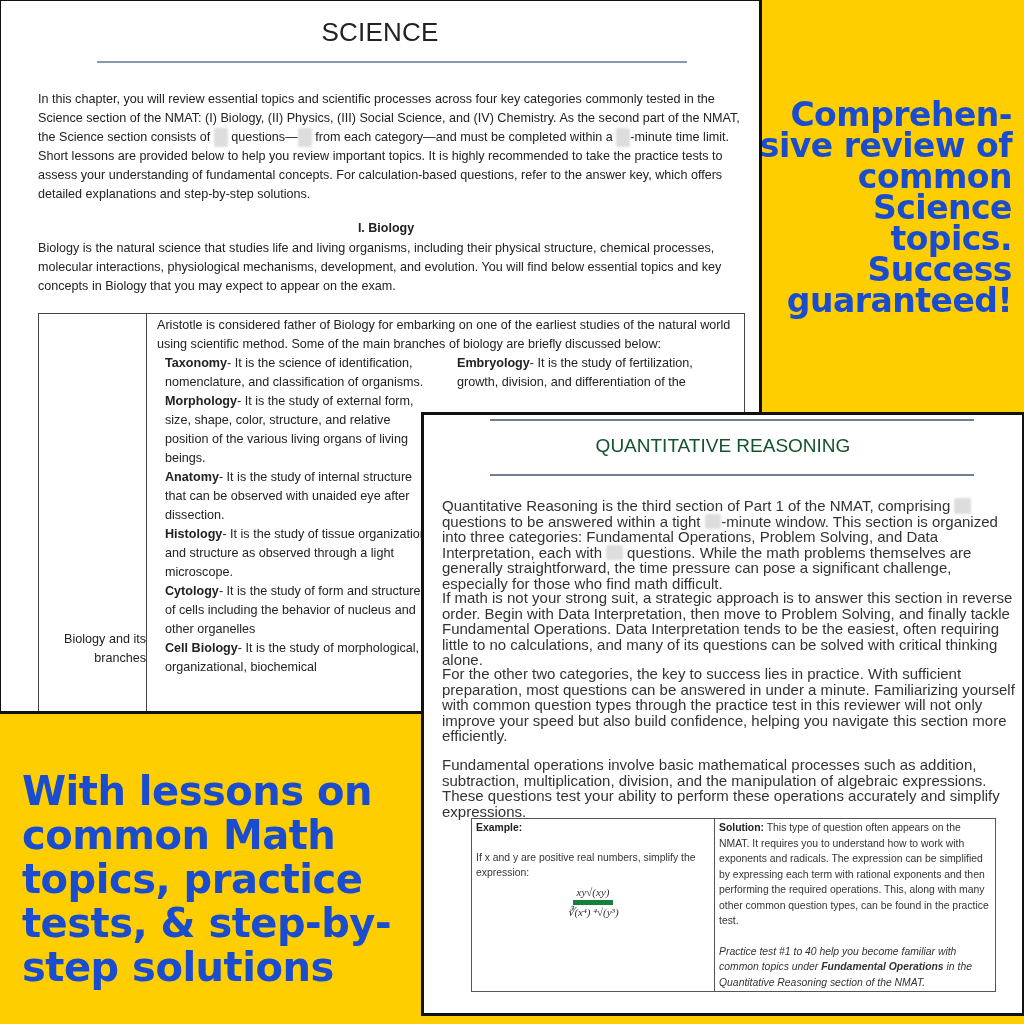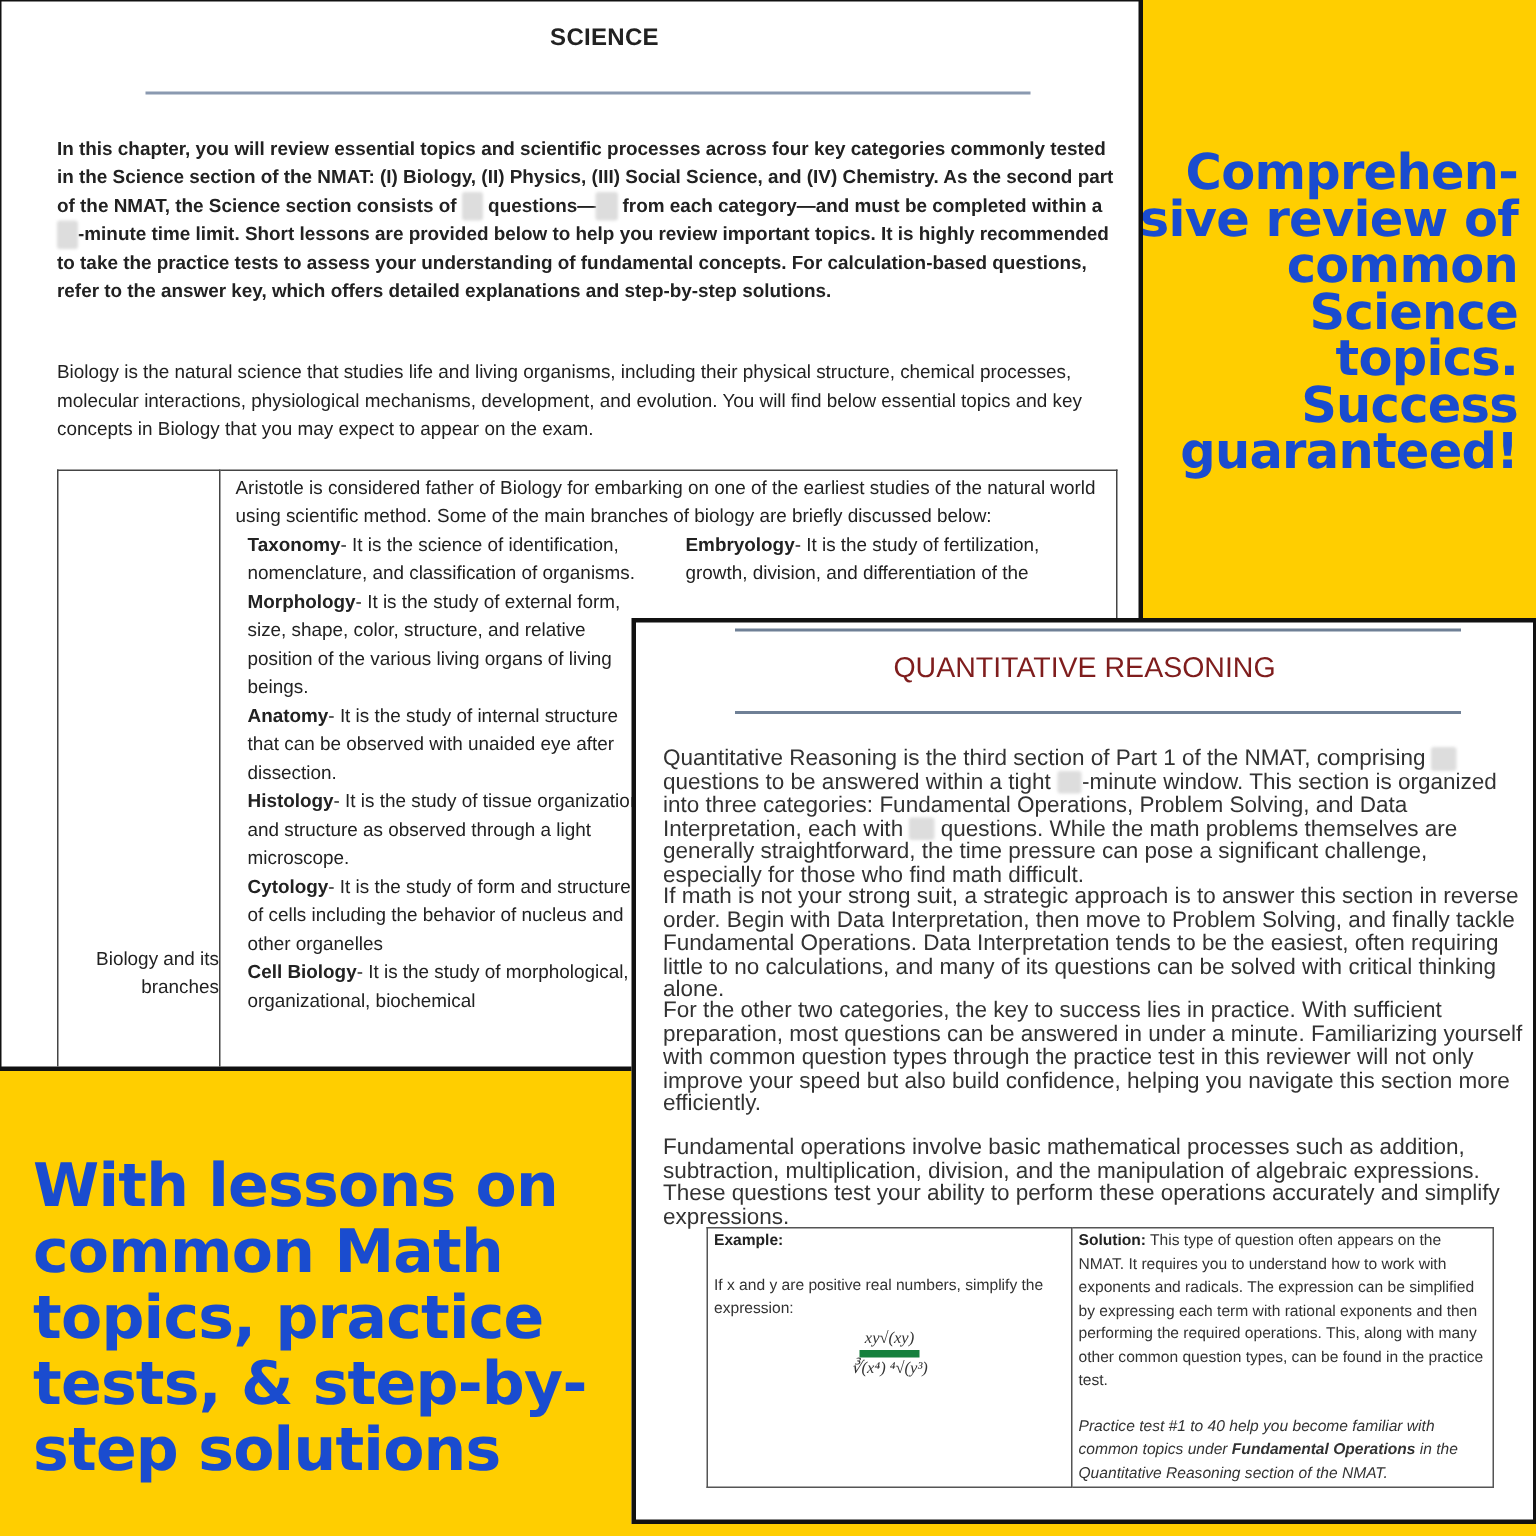--- a/index.html
+++ b/index.html
@@ -3,40 +3,40 @@
 <meta charset="utf-8">
 <style>
   * { box-sizing: border-box; margin: 0; padding: 0; }
   html, body { width: 1024px; height: 1024px; overflow: hidden; }
   body { background: #FFCE00; position: relative; font-family: "Liberation Sans", sans-serif; }
 
   .page { position: absolute; background: #fff; border: 3px solid #111; overflow: hidden; color: #222; }
   #science-page { left: -2px; top: -2px; width: 764px; height: 716px; z-index: 1; }
   #qr-page { left: 421px; top: 412px; width: 604px; height: 604px; z-index: 2; }
 
-  .sci-title { position: absolute; left: 0; width: 100%; top: 16px; text-align: center; font-weight: bold; font-size: 16px; color: #222; letter-spacing: 0.2px; margin-left: 23px; }
+  .sci-title { position: absolute; left: 0; width: 100%; top: 16px; text-align: center; font-weight: normal; font-size: 26px; color: #222; letter-spacing: 0.2px; }
   .sci-rule { position: absolute; left: 96px; width: 590px; top: 60px; height: 2px; background: #8a99b0; }
   .sci-body { position: absolute; left: 37px; width: 705px; font-size: 12.6px; line-height: 19px; color: #222; }
-  .sci-intro { top: 89px; font-weight: bold; }
+  .sci-intro { top: 89px; }
   .sci-heading { position: absolute; left: 0; width: 770px; top: 220px; text-align: center; font-weight: bold; font-size: 12.5px; }
   .sci-bio { top: 238px; }
 
   table.bio-table { position: absolute; left: 37px; top: 312px; width: 707px; border-collapse: collapse; font-size: 12.6px; line-height: 19px; }
   table.bio-table td { border: 1.5px solid #444; vertical-align: top; }
   .bio-label { width: 108px; text-align: right; vertical-align: middle !important; padding-top: 250px; height: 420px; }
   .bio-content { padding: 2px 10px 0 10px; }
   .branch-cols { display: flex; gap: 26px; padding-left: 8px; }
   .branch-col { width: 266px; }
   .branch-col2 { width: 270px; }
   .branch b { font-weight: bold; }
 
   .qr-rule { position: absolute; left: 66px; width: 484px; height: 1.5px; background: #6f8096; }
   .qr-rule.top { top: 4px; }
   .qr-rule.bot { top: 59px; }
-  .qr-title { position: absolute; top: 20px; width: 100%; text-align: center; font-size: 19px; color: #7f1d1d; }
+  .qr-title { position: absolute; top: 20px; width: 100%; text-align: center; font-size: 19px; color: #14532d; }
   .qr-text { position: absolute; left: 18px; width: 575px; font-size: 15px; line-height: 15.5px; color: #333; }
   .qr-p1 { top: 83px; }
   .qr-p2 { top: 175px; }
   .qr-p3 { top: 251px; }
   .qr-h { top: 327px; font-weight: bold; color: #222; }
   .qr-p4 { top: 342px; }
   table.ex-table { position: absolute; left: 47px; top: 403px; width: 525px; border-collapse: collapse; font-size: 10.4px; line-height: 15.5px; color: #333; }
   table.ex-table td { border: 1.2px solid #555; vertical-align: top; padding: 1px 4px; }
   .ex-left { width: 243px; }
   .ex-right { height: 168px; }
@@ -51,20 +51,21 @@
   .promo-bottom { left: 22px; top: 750px; width: 400px; font-size: 40px; line-height: 44px; letter-spacing: -0.5px; }
   .blur { display: inline-block; background: #ddd; filter: blur(1.2px); color: transparent; border-radius: 2px; }
 </style>
 </head>
 <body>
 
 <div class="page" id="science-page">
   <div class="sci-title">SCIENCE</div>
   <div class="sci-rule"></div>
   <div class="sci-body sci-intro">In this chapter, you will review essential topics and scientific processes across four key categories commonly tested in the Science section of the NMAT: (I) Biology, (II) Physics, (III) Social Science, and (IV) Chemistry. As the second part of the NMAT, the Science section consists of <span class="blur">00</span> questions—<span class="blur">00</span> from each category—and must be completed within a <span class="blur">00</span>-minute time limit. Short lessons are provided below to help you review important topics. It is highly recommended to take the practice tests to assess your understanding of fundamental concepts. For calculation-based questions, refer to the answer key, which offers detailed explanations and step-by-step solutions.</div>
+  <div class="sci-heading">I. Biology</div>
   <div class="sci-body sci-bio">Biology is the natural science that studies life and living organisms, including their physical structure, chemical processes, molecular interactions, physiological mechanisms, development, and evolution. You will find below essential topics and key concepts in Biology that you may expect to appear on the exam.</div>
 
   <table class="bio-table">
     <tbody>
         <tr>
       <td class="bio-label">Biology and its branches</td>
       <td class="bio-content">
         <div>Aristotle is considered father of Biology for embarking on one of the earliest studies of the natural world using scientific method. Some of the main branches of biology are briefly discussed below:</div>
         <div class="branch-cols">
           <div class="branch-col">

